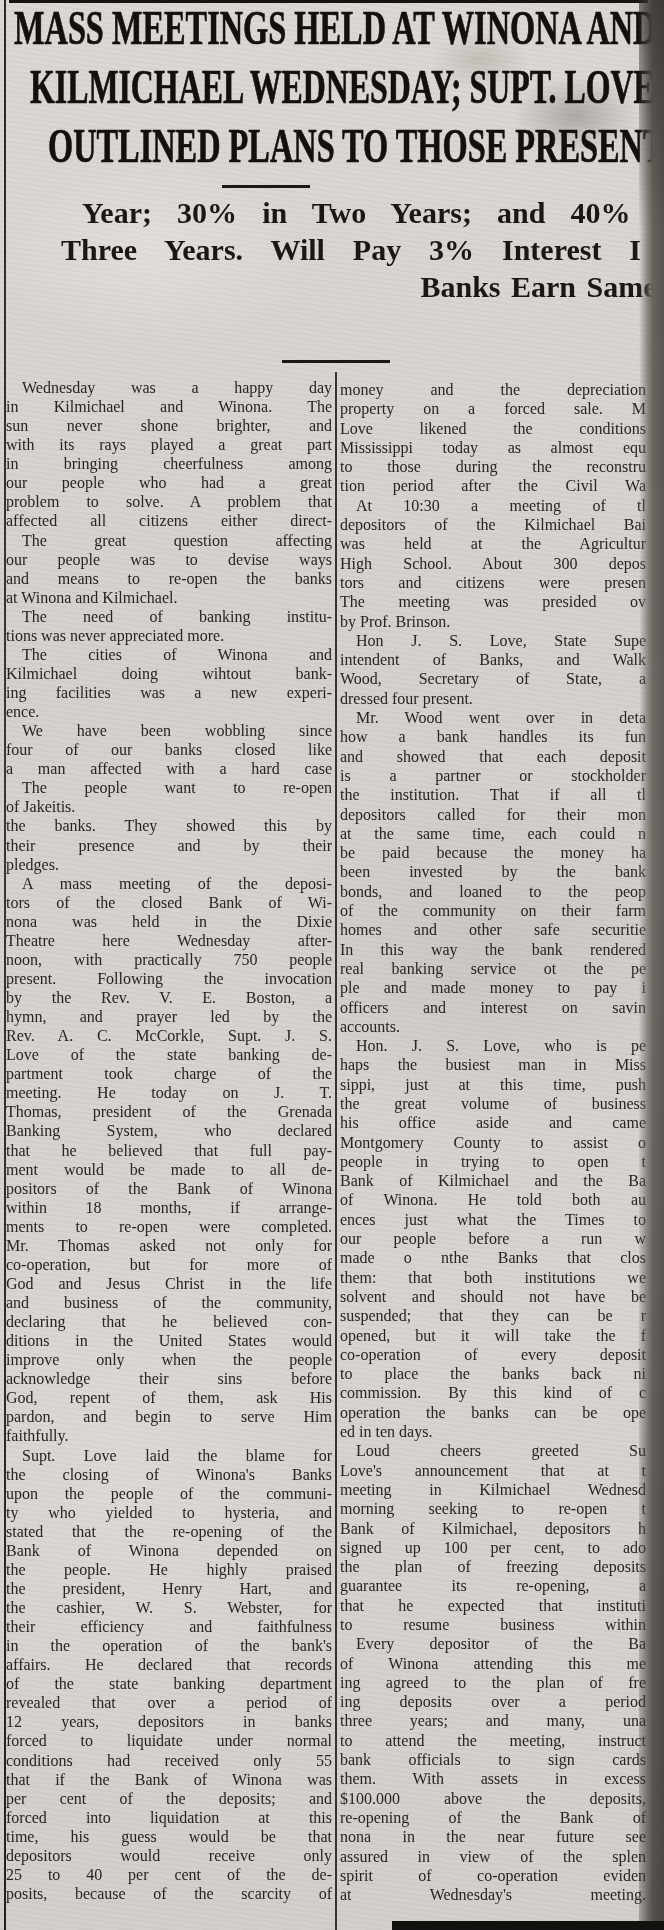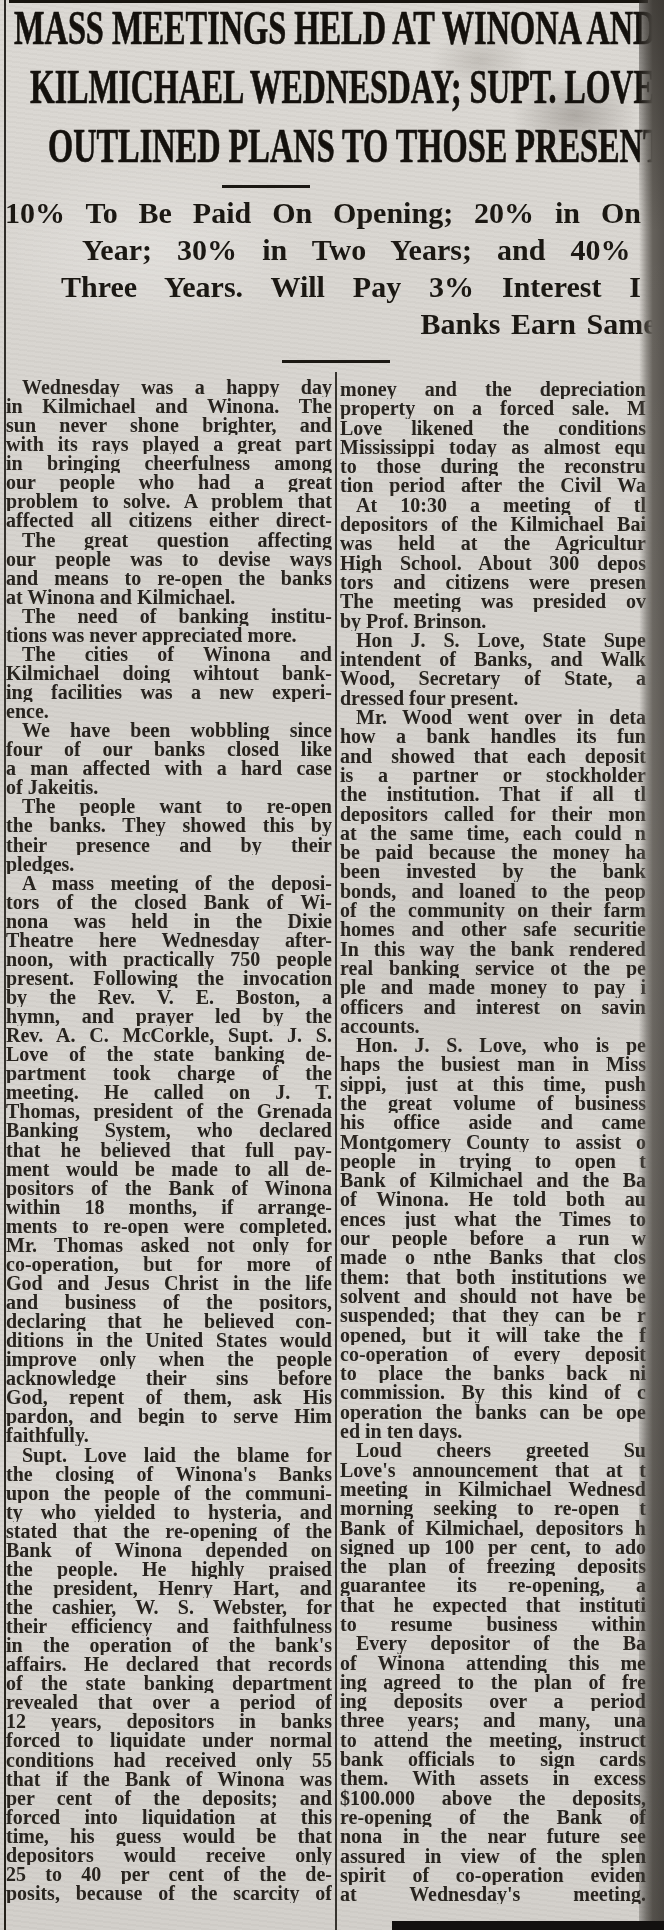--- a/index.html
+++ b/index.html
@@ -37,21 +37,21 @@
   .coldiv{position:absolute;left:335px;top:372px;width:2px;height:1558px;background:#36332e;}
   
   .subhead{position:absolute;left:0;top:194px;font-weight:700;font-size:30px;line-height:37px;color:#1b1813;word-spacing:3px;}
   .sh{white-space:nowrap;}
   .jl{white-space:normal;text-align:justify;text-align-last:justify;}
   .sh1{margin-left:5px;width:636px;}
   .sh2{margin-left:82px;width:582px;}
   .sh3{margin-left:61px;width:580px;}
   .sh4{margin-left:61px;text-align:right;}
   
-  .col{position:absolute;font-size:20px;color:#28241f;font-weight:bold;}
+  .col{position:absolute;font-size:16px;color:#28241f;}
   .colL{left:6px;top:378px;width:326px;line-height:19.06px;}
   .colR{left:340px;top:380px;width:306px;line-height:19.3px;}
   .bline{text-align:justify;text-align-last:justify;overflow:hidden;white-space:nowrap;}
   .bline.last{text-align-last:left;}
   .bline.ind{text-indent:16px;}
 </style>
 </head>
 <body>
 
 <div class="page">
@@ -60,21 +60,20 @@
 
   <h1 class="headline">
     <div class="hl hl1"><span>MASS MEETINGS HELD AT WINONA AND</span></div>
     <div class="hl hl2"><span>KILMICHAEL WEDNESDAY; SUPT. LOVE</span></div>
     <div class="hl hl3"><span>OUTLINED PLANS TO THOSE PRESENT</span></div>
   </h1>
 
   <div class="rule rule1"></div>
 
   <div class="subhead">
-    <div class="sh sh1 jl">10% To Be Paid On Opening; 20% in On</div>
     <div class="sh sh2 jl">Year; 30% in Two Years; and 40% i</div>
     <div class="sh sh3 jl">Three Years. Will Pay 3% Interest I</div>
     <div class="sh sh4">Banks Earn Same.</div>
   </div>
 
   <div class="rule rule2"></div>
   <div class="coldiv"></div>
 
   <div class="col colL" id="colL">
       <div class="bline ind">Wednesday was a happy day</div>
@@ -91,48 +90,48 @@
       <div class="bline last">at Winona and Kilmichael.</div>
       <div class="bline ind">The need of banking institu-</div>
       <div class="bline last">tions was never appreciated more.</div>
       <div class="bline ind">The cities of Winona and</div>
       <div class="bline">Kilmichael doing wihtout bank-</div>
       <div class="bline">ing facilities was a new experi-</div>
       <div class="bline last">ence.</div>
       <div class="bline ind">We have been wobbling since</div>
       <div class="bline">four of our banks closed like</div>
       <div class="bline">a man affected with a hard case</div>
+      <div class="bline ind">The people want to re-open</div>
       <div class="bline last">of Jakeitis.</div>
-      <div class="bline ind">The people want to re-open</div>
       <div class="bline">the banks. They showed this by</div>
       <div class="bline">their presence and by their</div>
       <div class="bline last">pledges.</div>
       <div class="bline ind">A mass meeting of the deposi-</div>
       <div class="bline">tors of the closed Bank of Wi-</div>
       <div class="bline">nona was held in the Dixie</div>
       <div class="bline">Theatre here Wednesday after-</div>
       <div class="bline">noon, with practically 750 people</div>
       <div class="bline">present. Following the invocation</div>
       <div class="bline">by the Rev. V. E. Boston, a</div>
       <div class="bline">hymn, and prayer led by the</div>
       <div class="bline">Rev. A. C. McCorkle, Supt. J. S.</div>
       <div class="bline">Love of the state banking de-</div>
       <div class="bline">partment took charge of the</div>
-      <div class="bline">meeting. He called on J. T.</div>
+      <div class="bline">meeting. He today on J. T.</div>
       <div class="bline">Thomas, president of the Grenada</div>
       <div class="bline">Banking System, who declared</div>
       <div class="bline">that he believed that full pay-</div>
       <div class="bline">ment would be made to all de-</div>
       <div class="bline">positors of the Bank of Winona</div>
       <div class="bline">within 18 months, if arrange-</div>
       <div class="bline">ments to re-open were completed.</div>
       <div class="bline">Mr. Thomas asked not only for</div>
       <div class="bline">co-operation, but for more of</div>
       <div class="bline">God and Jesus Christ in the life</div>
-      <div class="bline">and business of the positors,</div>
+      <div class="bline">and business of the community,</div>
       <div class="bline">declaring that he believed con-</div>
       <div class="bline">ditions in the United States would</div>
       <div class="bline">improve only when the people</div>
       <div class="bline">acknowledge their sins before</div>
       <div class="bline">God, repent of them, ask His</div>
       <div class="bline">pardon, and begin to serve Him</div>
       <div class="bline last">faithfully.</div>
       <div class="bline ind">Supt. Love laid the blame for</div>
       <div class="bline">the closing of Winona's Banks</div>
       <div class="bline">upon the people of the communi-</div>

